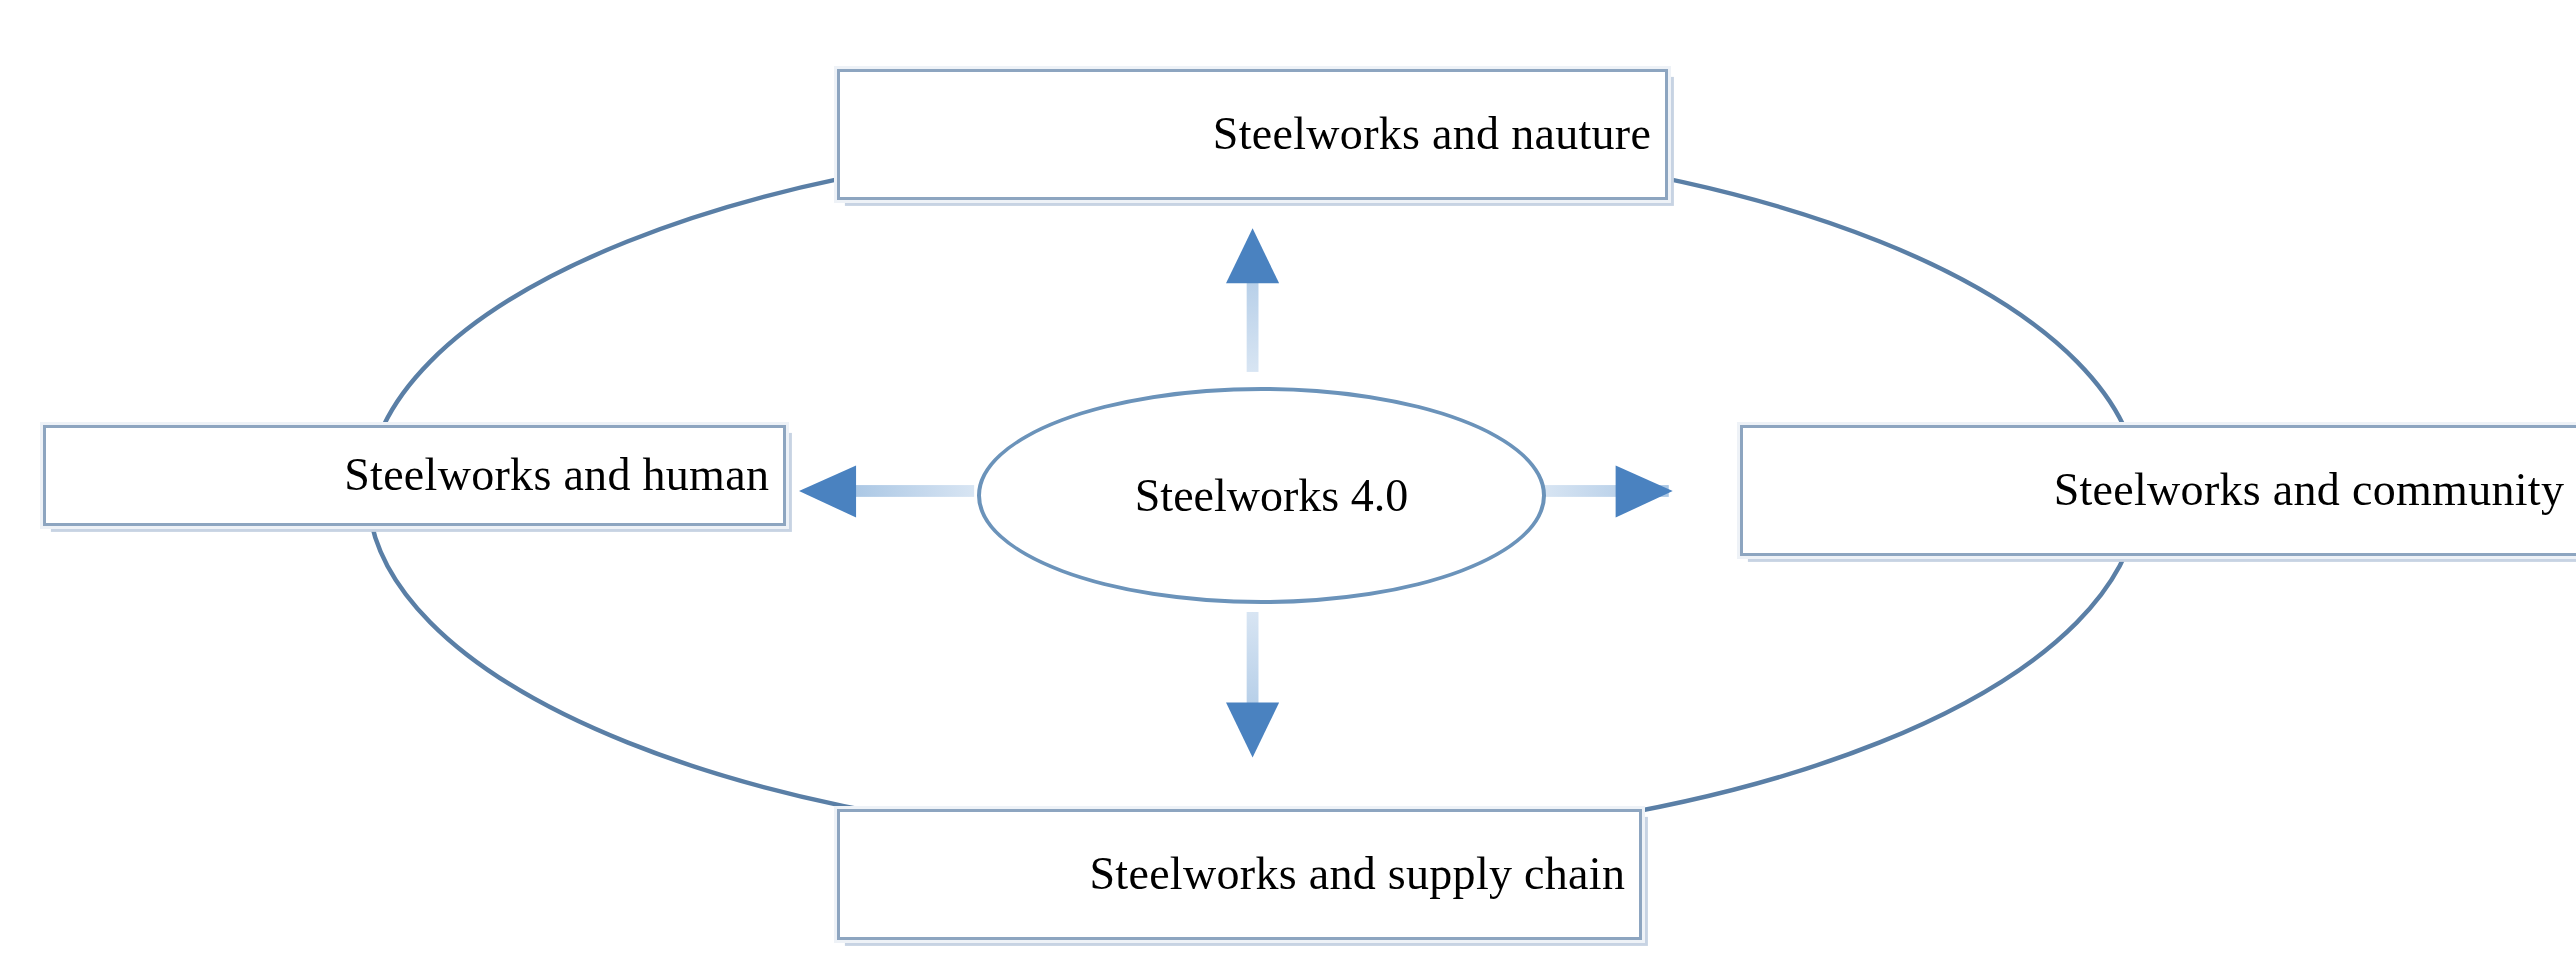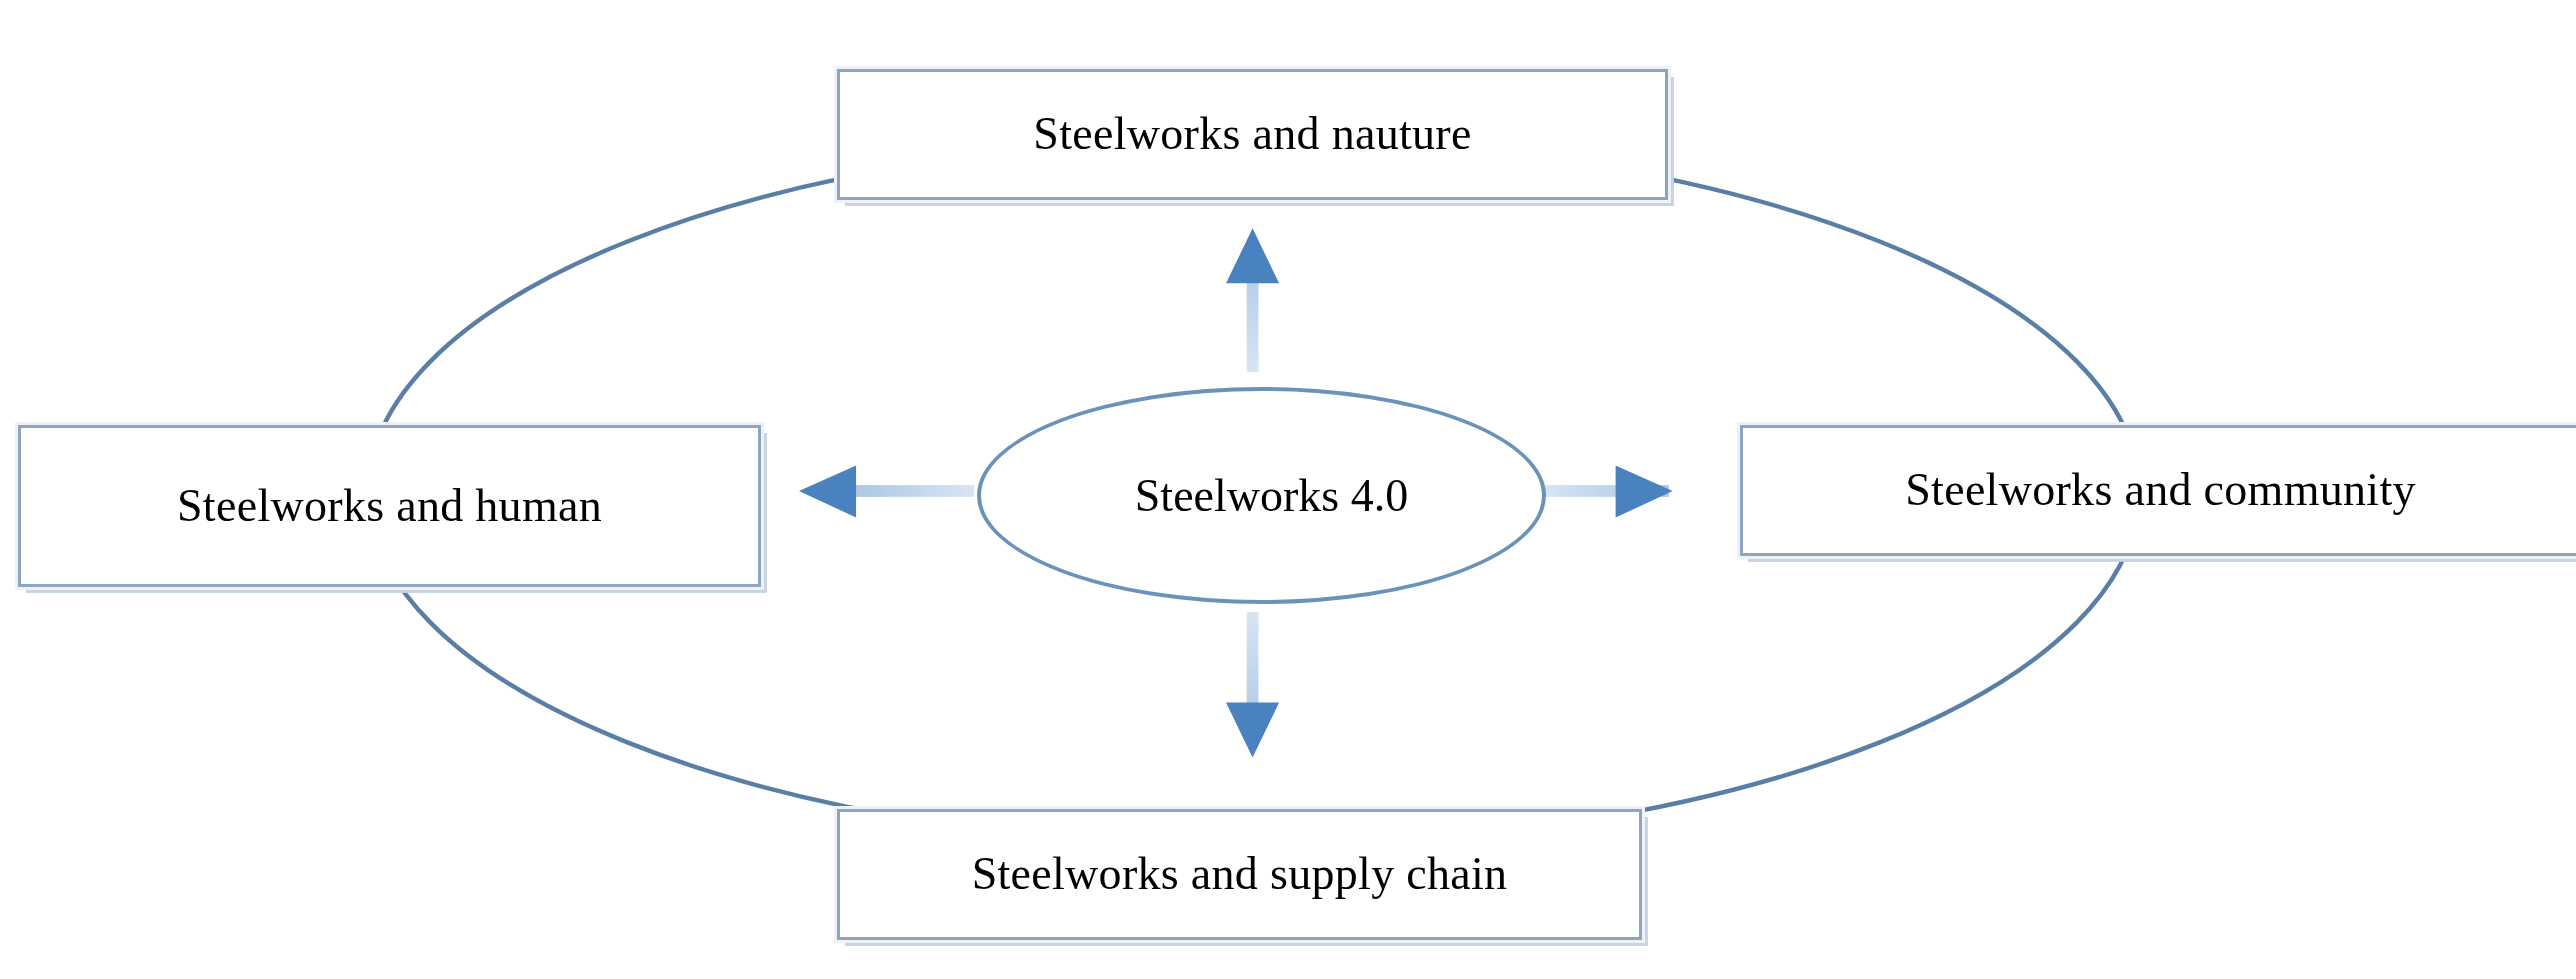--- a/index.html
+++ b/index.html
@@ -29,35 +29,35 @@
   .node-box {
     position: absolute;
     box-sizing: border-box;
     background: #ffffff;
     border: 3px solid #8da5c0;
     outline: 3.9px solid #eef2f7;
     outline-offset: 0px;
     box-shadow: 6.9px 6.9px 0 -1px #c7d3e3, 0 0 0 1px #ffffff inset;
     display: flex;
     align-items: center;
-    justify-content: center;
+    justify-content: flex-end;
     z-index: 5;
   }
   .node-label {
     color: #000000;
     font-size: 46px;
     line-height: 1.05;
     letter-spacing: 0.3px;
     white-space: nowrap;
     text-align: center;
     padding: 0 13.8px;
   }
 
   #box-nature    { left: 837px;  top: 69px;  width: 831px;  height: 131px; }
-  #box-human     { left: 18px;   top: 425px; width: 743px;  height: 162px; }
+  #box-human     { left: 43px;   top: 425px; width: 743px;  height: 101px; }
   #box-community { left: 1740px; top: 425px; width: 841px;  height: 131px; }
   #box-supply    { left: 837px;  top: 809px; width: 805px;  height: 131px; }
 
   
   #hub {
     position: absolute;
     left: 977px;
     top: 387px;
     width: 561px;
     height: 209px;

